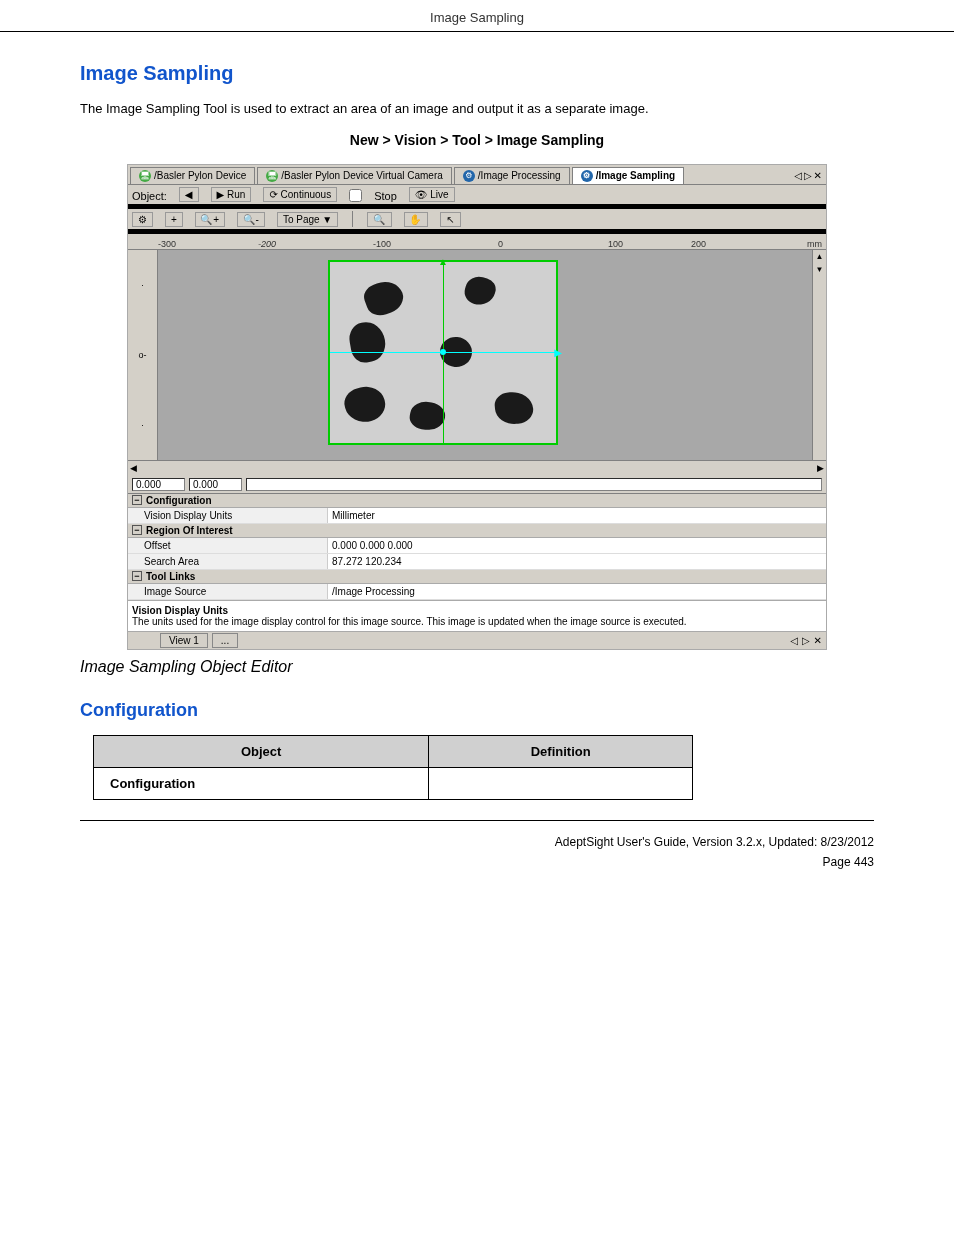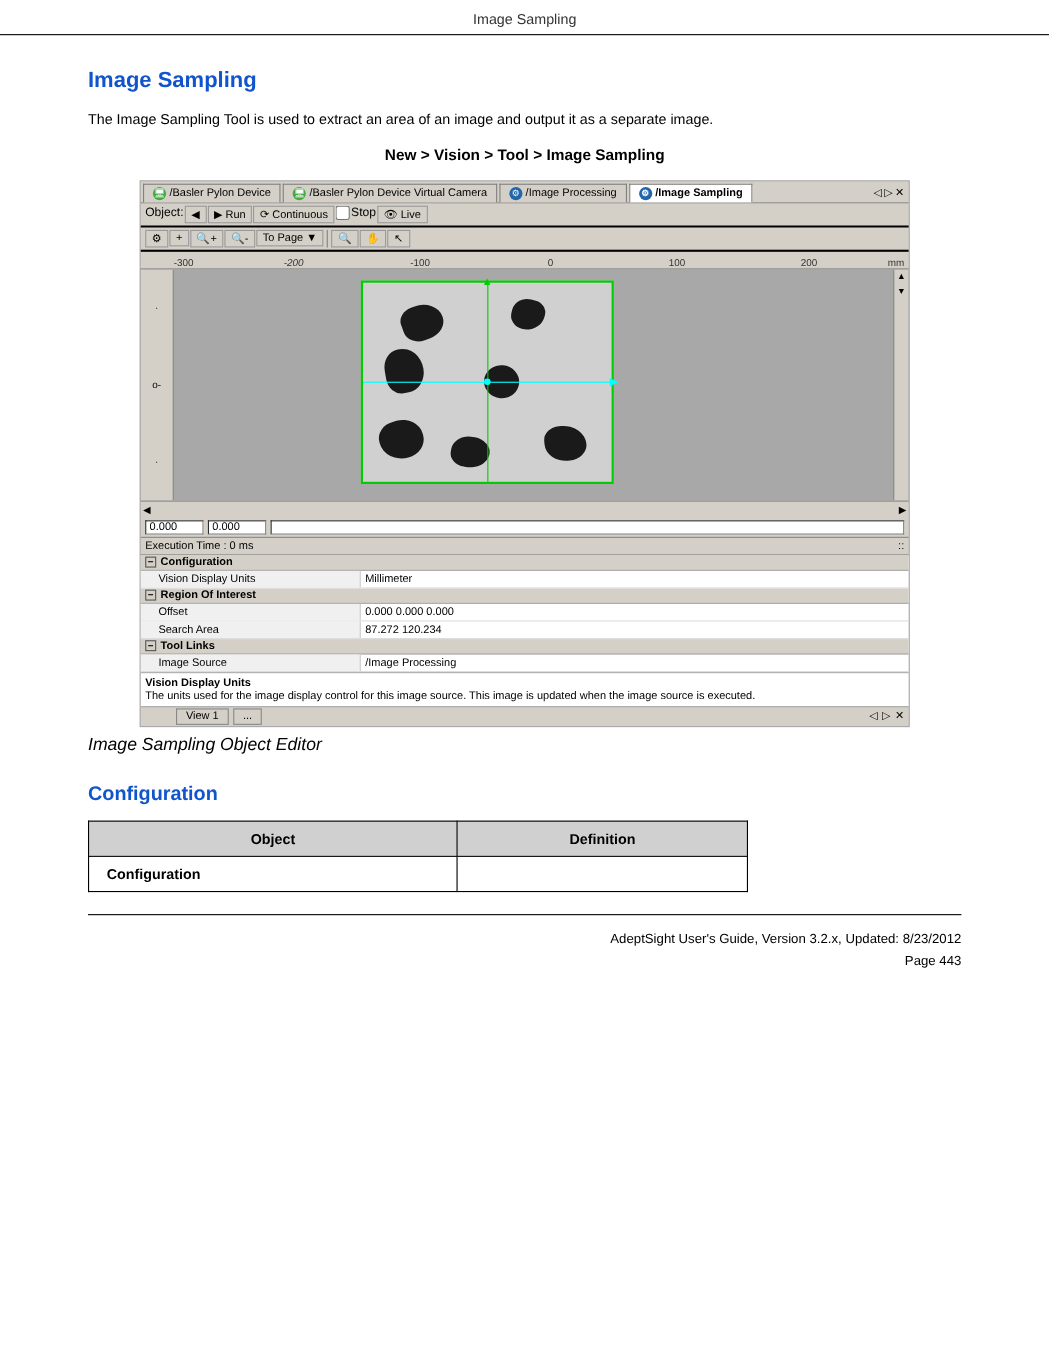--- a/index.html
+++ b/index.html
@@ -102,25 +102,25 @@
       margin-left: auto;
       display: flex;
       gap: 2px;
       font-size: 10px;
       padding-right: 2px;
     }
 
     
     .toolbar {
       display: flex;
-      align-items: flex-start;
-      background: #d4d0c8;
-      border-bottom: 2px solid #000000;
+      align-items: flex-end;
+      background: #d4d0c8;
+      border-bottom: 5px solid #000000;
       padding: 2px 4px;
-      gap: 1px;
+      gap: 12px;
       font-size: 11px;
     }
     .toolbar-btn {
       padding: 1px 5px;
       border: 1px solid #999;
       background: #d4d0c8;
       font-size: 10px;
       cursor: pointer;
       display: flex;
       align-items: center;
@@ -294,20 +294,21 @@
       font-weight: bold;
       margin-bottom: 14px;
     }
 
     
     .config-table {
       border-collapse: collapse;
       width: 600px;
       font-size: 13px;
       border: 1px solid #000;
+      margin-left: 13px;
     }
     .config-table th {
       background: #d0d0d0;
       border: 1px solid #000;
       padding: 8px 16px;
       font-weight: bold;
       text-align: center;
     }
     .config-table td {
       border: 1px solid #000;
@@ -415,21 +416,21 @@
       <button class="toolbar-btn">✋</button>
       <button class="toolbar-btn">↖</button>
     </div>
 
     <div class="ruler-bar">
       <span style="position:absolute; left:30px;">-300</span>
       <span style="position:absolute; left:130px;font-style:italic;">-200</span>
       <span style="position:absolute; left:245px;">-100</span>
       <span style="position:absolute; left:370px;">0</span>
       <span style="position:absolute; left:480px;">100</span>
-      <span style="position:absolute; left:600px;">200</span>
+      <span style="position:absolute; left:563px;">200</span>
       <span style="position:absolute; right:4px;">mm</span>
     </div>
 
     <div class="canvas-area">
 
       <div style="position:absolute; left:0; top:0; width:30px; height:100%; background:#d4d0c8; border-right:1px solid #808080; font-size:9px; display:flex; flex-direction:column; justify-content:space-around; align-items:center;">
         <span>·</span>
         <span>o-</span>
         <span>·</span>
       </div>
@@ -465,24 +466,20 @@
       <span style="font-size:9px;padding:0 2px;">◀</span>
       <span style="font-size:9px;padding:0 2px;margin-left:auto;">▶</span>
     </div>
 
     <div class="coord-bar">
       <input class="coord-input" type="text" value="0.000" style="">
       <input class="coord-input" type="text" value="0.000" style="">
       <div style="flex:1;border:1px inset #808080;background:white;"></div>
     </div>
 
-    <div class="exec-bar">
-      <span>Execution Time : 0 ms</span>
-      <span>::</span>
-    </div>
 
     <div class="props-grid">
 
       <div class="prop-section-header">
         <span class="minus-btn">−</span>
         <span>Configuration</span>
       </div>
       <div class="prop-row">
         <div class="prop-label">Vision Display Units</div>
         <div class="prop-value">Millimeter</div>

